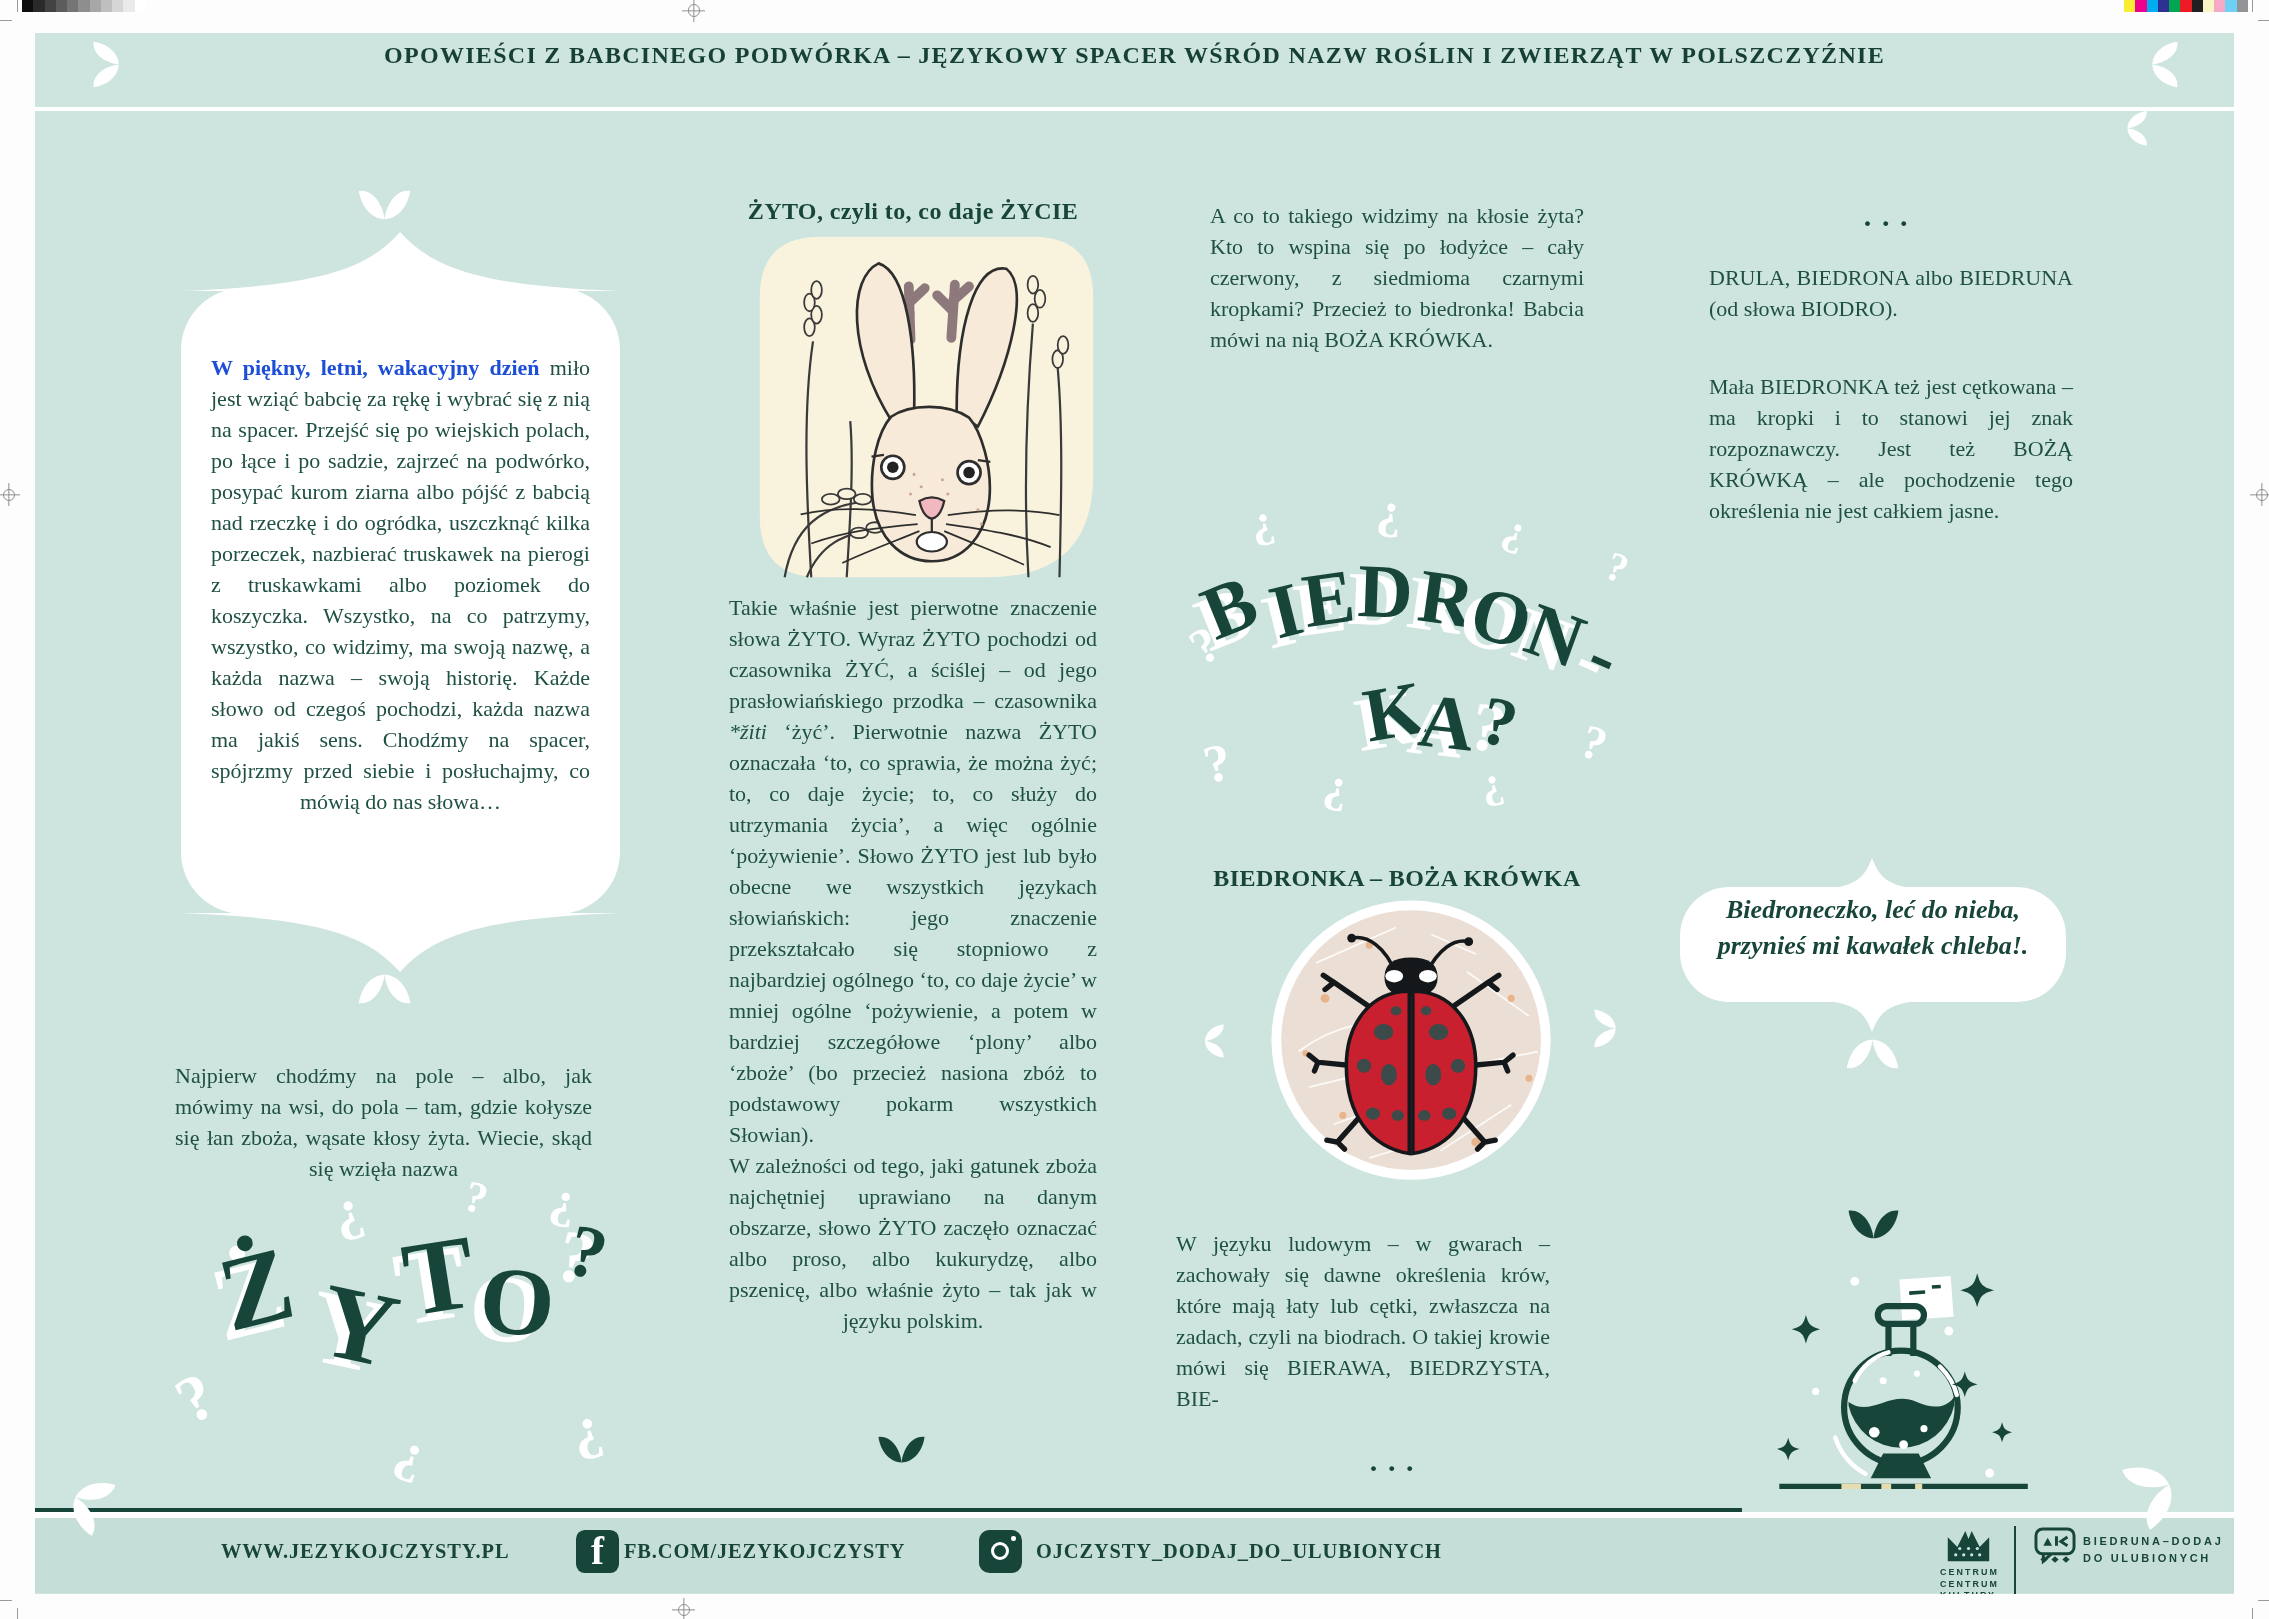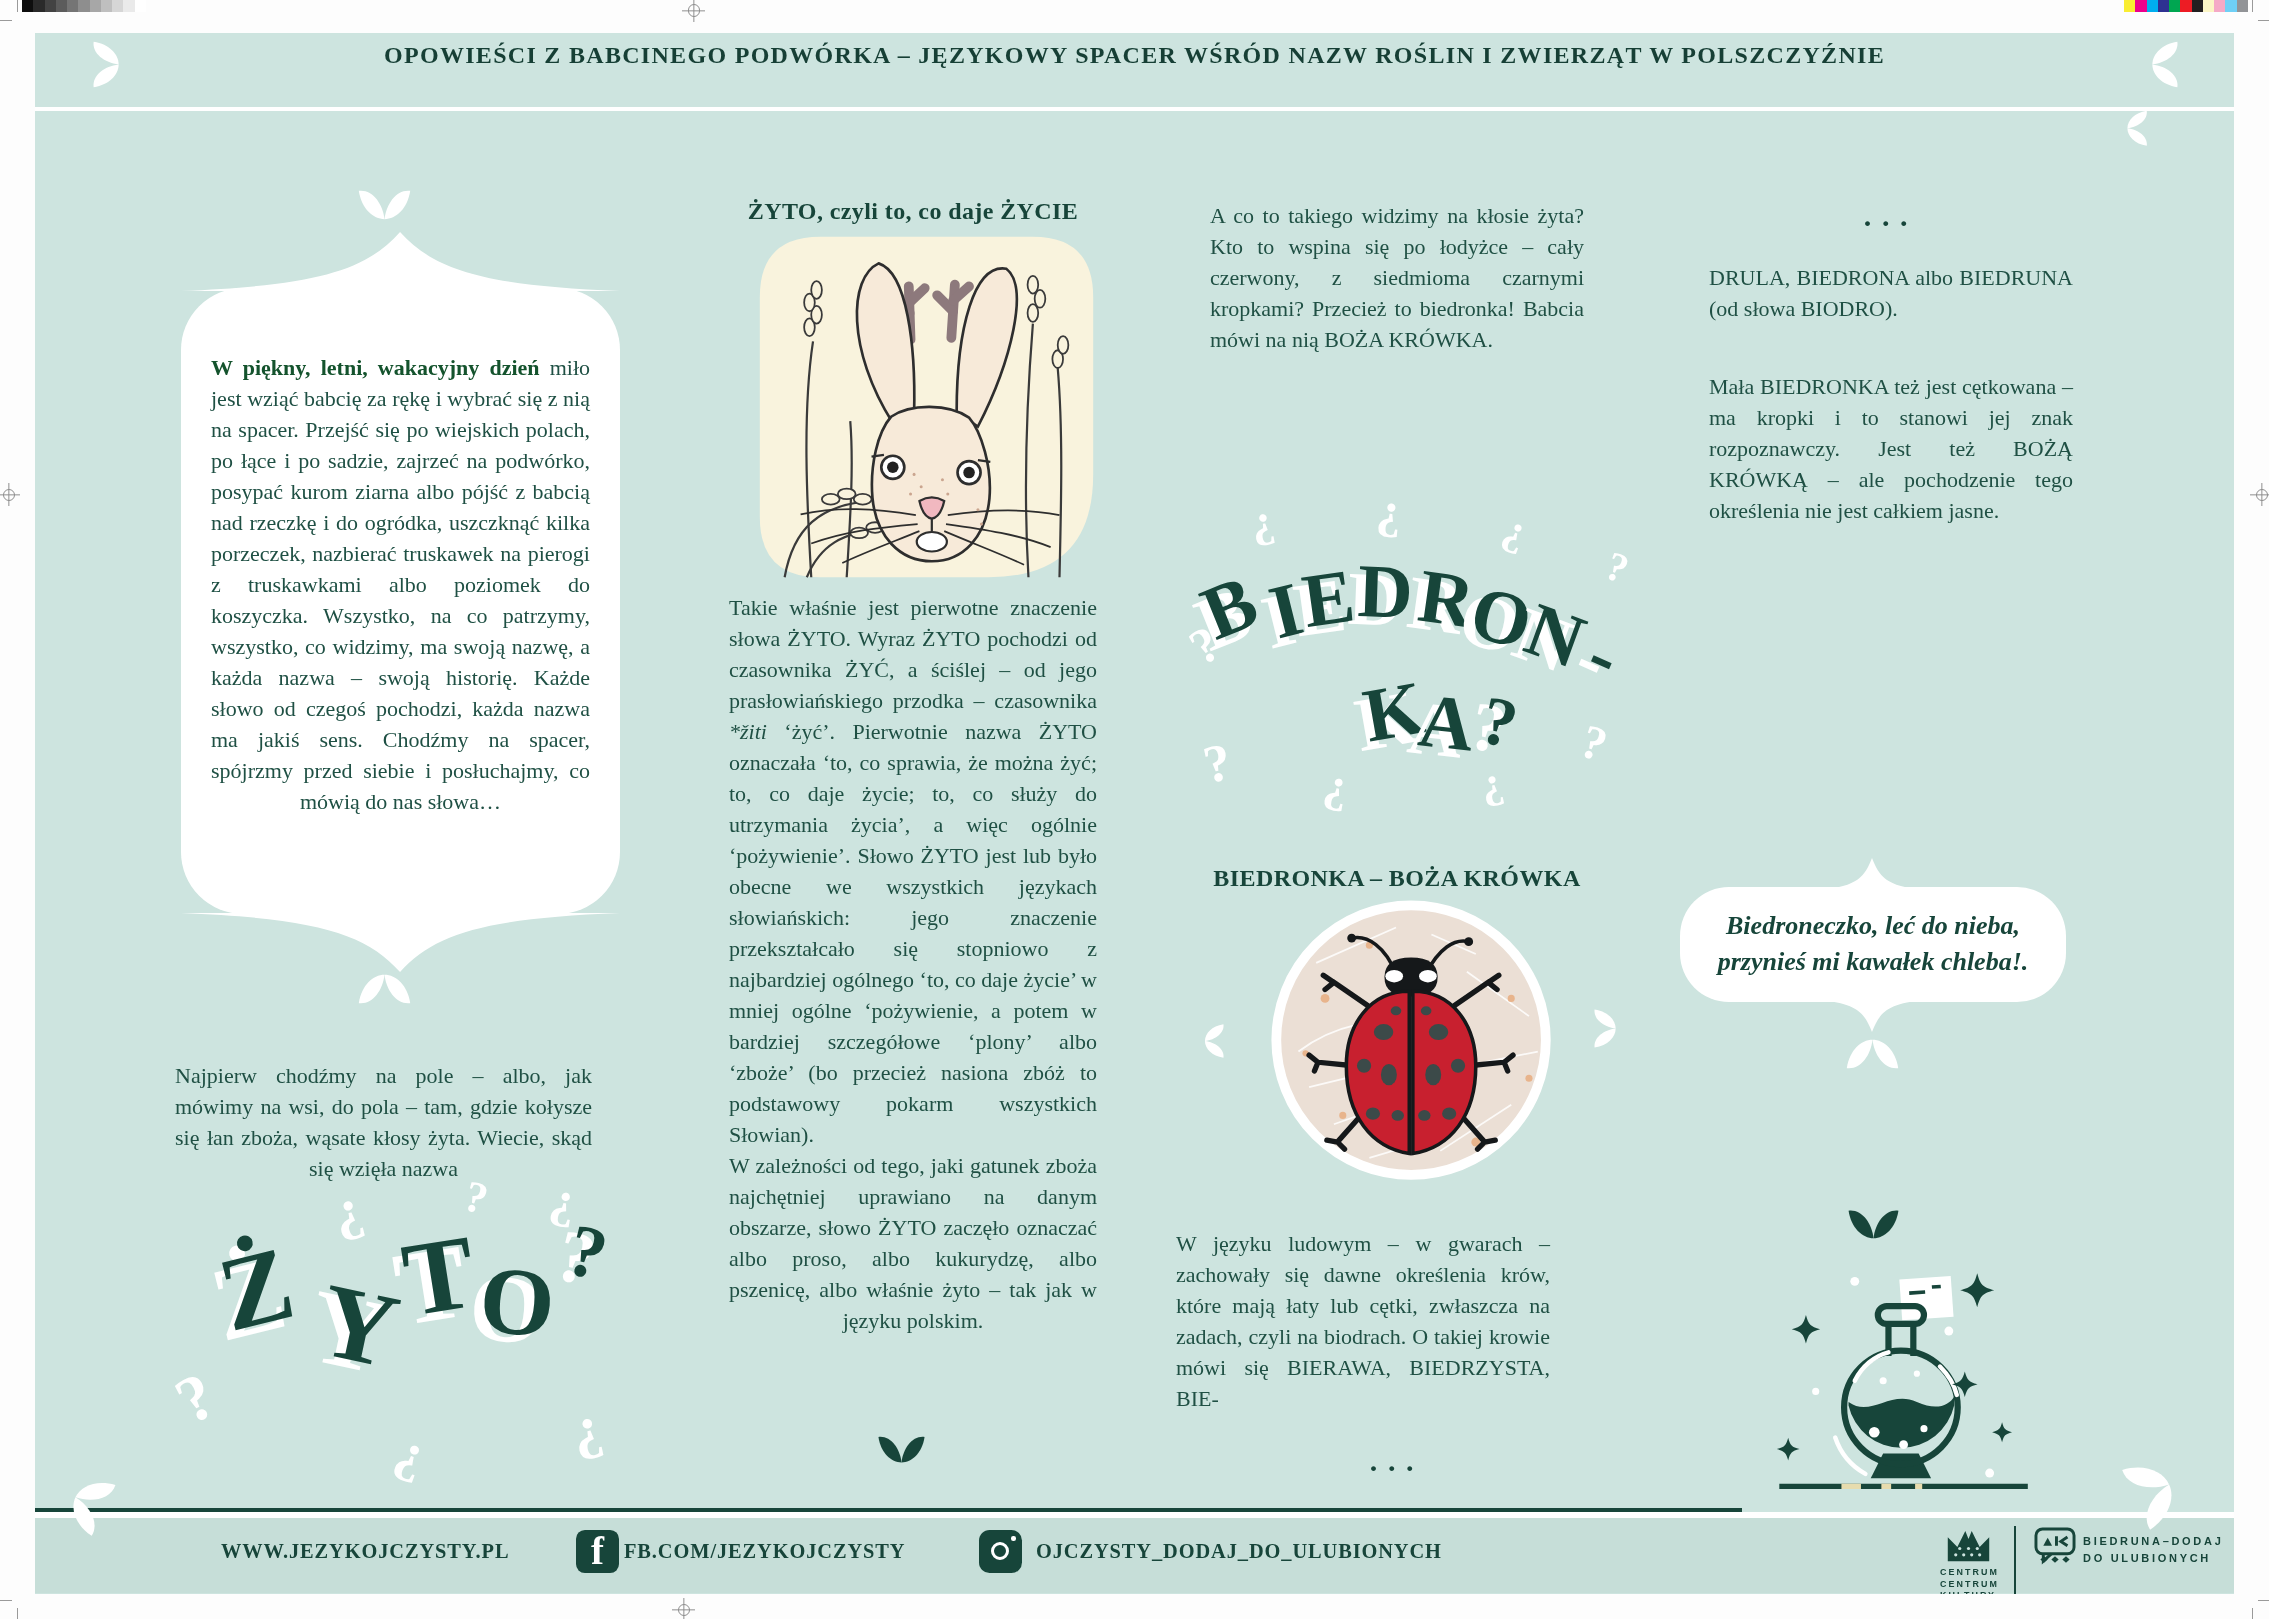--- a/index.html
+++ b/index.html
@@ -21,21 +21,21 @@
   .header-underline{left:0;top:74px;width:2199px;height:4.4px;background:#fff;}
   
   .body-text{font-size:22px;line-height:31px;color:#1f5044;text-align:justify;hyphens:auto;}
   .body-text p{margin:0;}
   .center-last{text-align-last:center;}
   .col-title{font-weight:bold;font-size:24px;color:#17453a;text-align:center;letter-spacing:0.4px;}
   .dots{font-weight:bold;font-size:30px;letter-spacing:10.6px;color:#17453a;text-align:center;line-height:17.7px;}
   
   .bubble-body{background:#fff;border-radius:62px;}
   .bubble-text{padding:64px 30px 0 30px;}
-  .bubble-text b{color:#14532d;}
+  .bubble-text b{color:#1d4ed8;}
   .quote-bubble{background:#fff;border-radius:49px;}
   .quote-line{font-style:italic;font-weight:bold;font-size:26px;line-height:36px;color:#17453a;text-align:center;}
   
   .big-letter{position:absolute;font-weight:bold;color:#17453a;text-shadow:-9.8px 8px 0 #ffffff;line-height:1;}
   .qm{position:absolute;font-weight:bold;color:#fff;line-height:1;}
   .zyto-wrap .big-letter{font-size:105px;}
   .zy0{left:53px;top:41px;transform:rotate(-14deg);}
   .zy1{left:153px;top:78px;transform:rotate(12deg);}
   .zy2{left:236px;top:28px;transform:rotate(-9deg);}
   .zy3{left:312px;top:59px;transform:rotate(5deg);font-size:96px !important;}
@@ -370,21 +370,21 @@
 
   <div class="a body-text" style="left:1674px;top:229px;width:364px;">DRULA, BIEDRONA albo BIEDRUNA (od słowa BIODRO).</div>
   <div class="a body-text" style="left:1674px;top:338px;width:364px;">
     <p>Mała BIEDRONKA też jest cętkowana – ma kropki i to stanowi jej znak rozpoznawczy. Jest też BOŻĄ KRÓWKĄ – ale pochodzenie tego określenia nie jest całkiem jasne.</p>
   </div>
 
   <svg class="a" style="left:1784px;top:825px;" width="106" height="32" viewBox="0 0 120 40" preserveAspectRatio="none">
       <path d="M0,40 C45,36 52,22 60,0 C68,22 75,36 120,40 Z" fill="#fff"></path>
     </svg>
   <div class="a quote-bubble" style="left:1645px;top:854px;width:386px;height:115px;">
-    <div class="quote-line" style="margin-top:21px;">Biedroneczko, leć do nieba,</div>
+    <div class="quote-line" style="margin-top:5px;">Biedroneczko, leć do nieba,</div>
     <div class="quote-line">przynieś mi kawałek chleba!.</div>
   </div>
   <svg class="a" style="left:1784px;top:967px;transform:scaleY(-1);" width="106" height="32" viewBox="0 0 120 40" preserveAspectRatio="none">
       <path d="M0,40 C45,36 52,22 60,0 C68,22 75,36 120,40 Z" fill="#fff"></path>
     </svg>
   <svg class="a" style="left:1809px;top:1005px;transform:rotate(180deg);" width="57" height="39" viewBox="0 0 64 44">
       <use href="#leafpair" fill="#fff"></use>
     </svg>
 
   <svg class="a" style="left:1811px;top:1169px;" width="55" height="38" viewBox="0 0 64 44">

